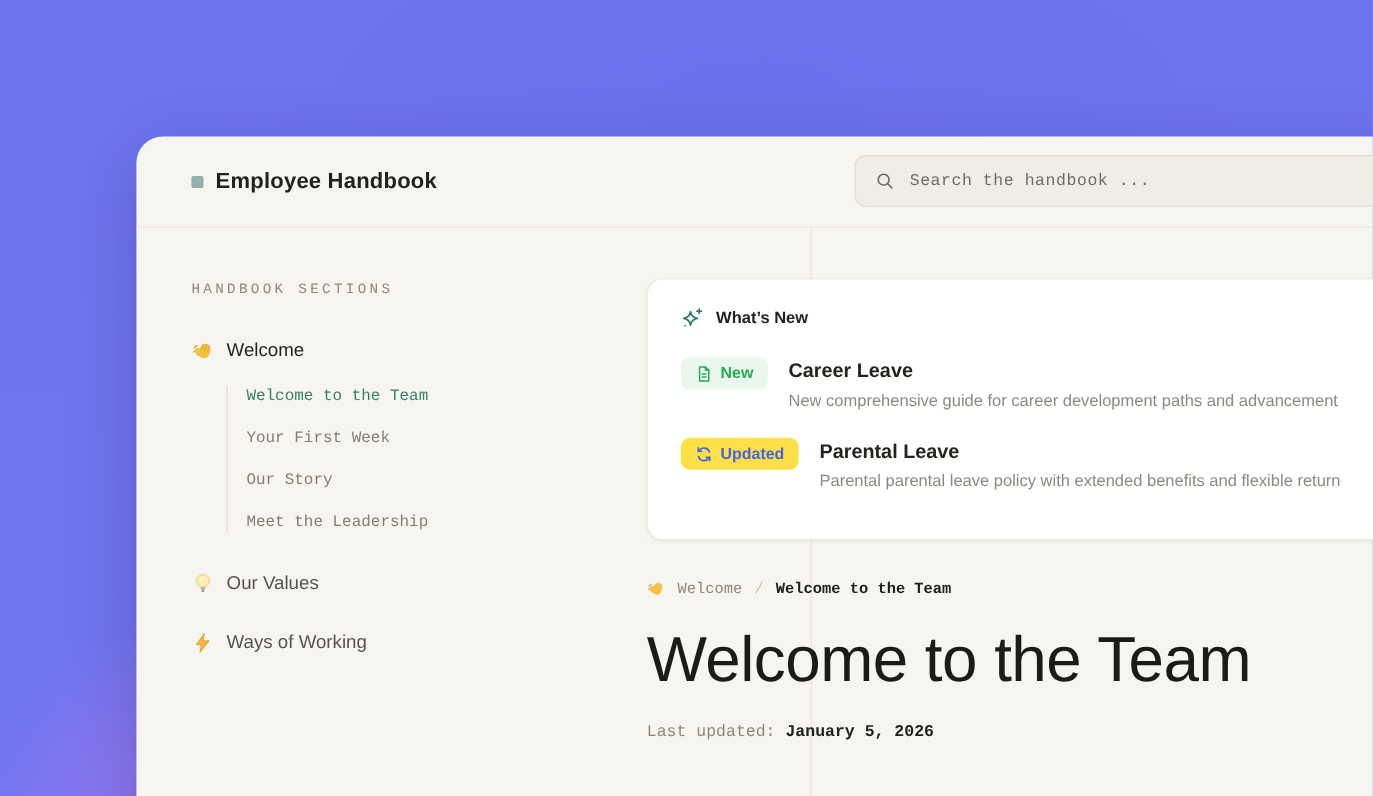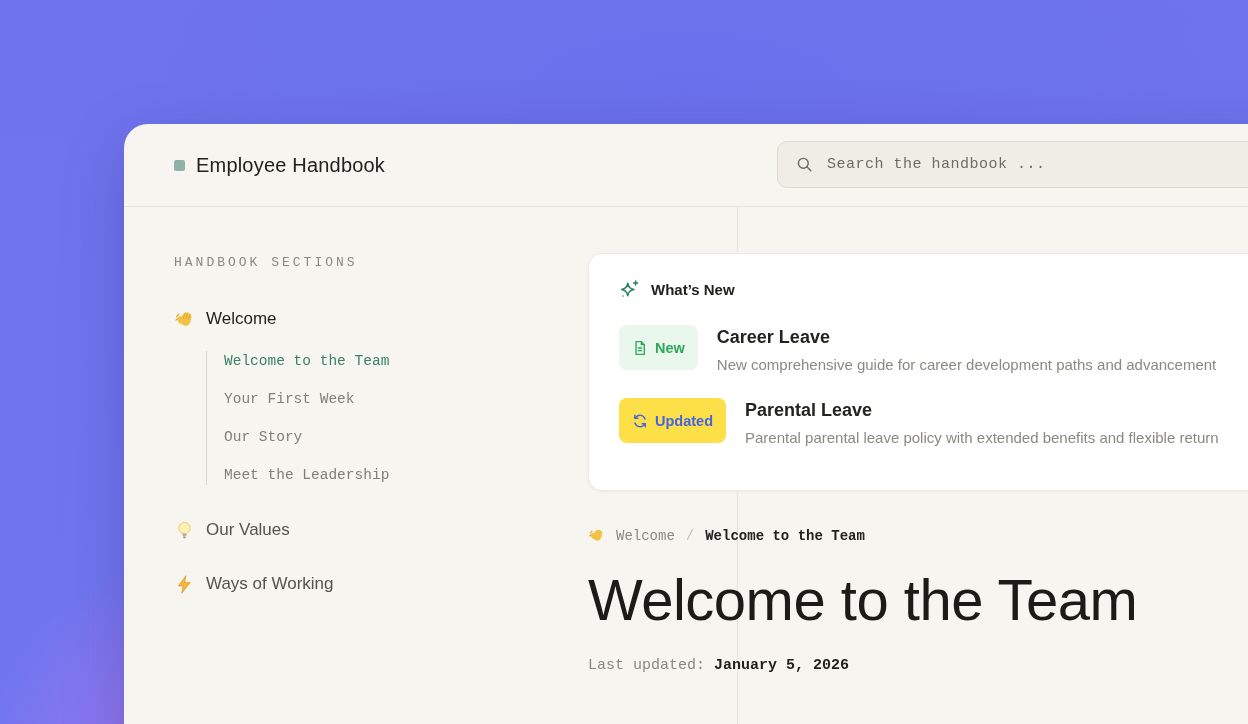--- a/index.html
+++ b/index.html
@@ -20,21 +20,21 @@
     position:absolute; left:124px; top:124px; width:1210px; height:680px;
     background:#f7f5f0; border-top-left-radius:24px;
     box-shadow:0 20px 60px rgba(30,25,90,.25);
   }
   
   .header {
     height:83px; display:flex; align-items:center; padding-left:50px;
     border-bottom:1px solid #e8e4dc; position:relative;
   }
   .logo-square { width:11px; height:11px; border-radius:2px; background:#90b2aa; margin-right:11px; }
-  .app-title { font-size:20px; font-weight:400; color:#21211e; letter-spacing:.2px; }
+  .app-title { font-size:20px; font-weight:700; color:#21211e; letter-spacing:.2px; }
   .search-box {
     position:absolute; left:653px; top:17px; right:-80px; height:47px;
     background:#f0ede6; border:1px solid #dfdbd2; border-radius:10px;
     display:flex; align-items:center; gap:13px; padding-left:17px;
   }
   .search-box input {
     border:none; outline:none; background:transparent; width:100%;
     font-family:"Liberation Mono","DejaVu Sans Mono",monospace;
     font-size:15px; color:#6e6c64; letter-spacing:.5px;
   }
@@ -59,21 +59,21 @@
   
   .whats-new {
     position:absolute; left:464px; top:129px; right:-120px; height:238px;
     background:#ffffff; border:1px solid #eceae3; border-radius:14px;
     box-shadow:0 1px 3px rgba(40,38,30,.05); z-index:2; padding:25px 30px;
   }
   .wn-title-row { display:flex; align-items:center; gap:11px; }
   .wn-title { font-size:15px; font-weight:700; color:#21211e; }
   .wn-row { display:flex; align-items:flex-start; gap:19px; margin-top:27px; cursor:pointer; }
   .badge {
-    display:inline-flex; align-items:center; gap:7px; height:45px; padding:14px 13px;
+    display:inline-flex; align-items:center; gap:7px; height:29px; padding:14px 13px;
     border-radius:8px; font-size:14.5px; font-weight:600; flex:none; margin-top:-2px;
   }
   .badge.new { color:#2da75a; background:#e9f7ec; }
   .badge.updated { color:#4464e4; background:#fde047; }
   .wn-item-title { font-size:18px; font-weight:600; color:#23231f; }
   .wn-item-desc { font-size:15px; color:#8b8981; margin-top:8px; white-space:nowrap; }
   
   .article { position:absolute; left:464px; top:403px; z-index:1; width:900px; }
   .breadcrumb {
     display:flex; align-items:center; gap:11px;

